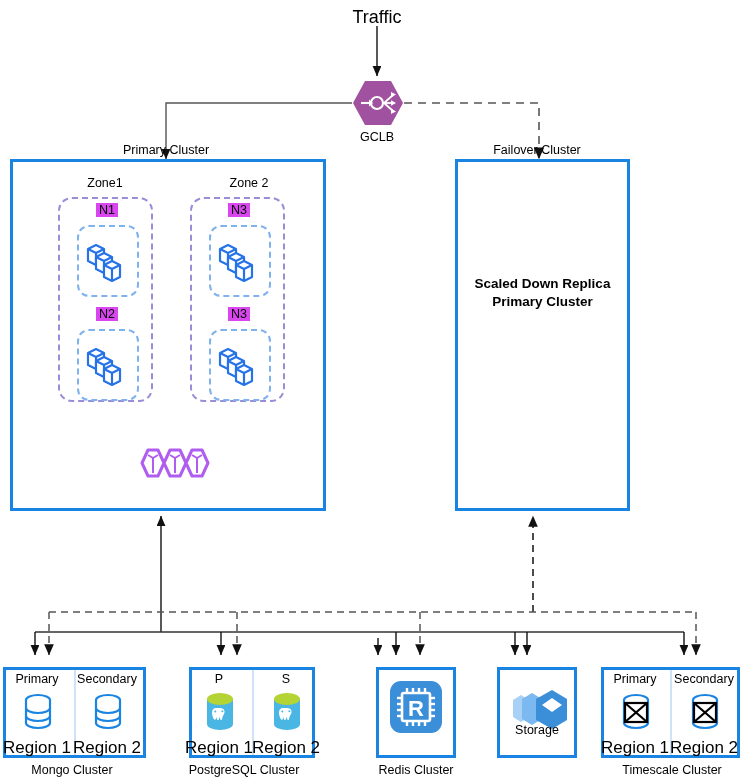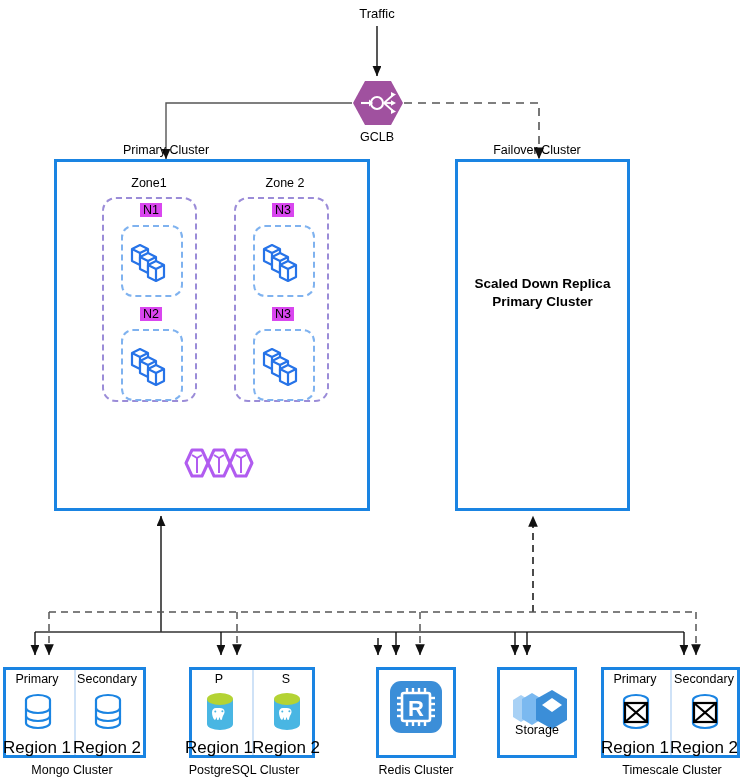--- a/index.html
+++ b/index.html
@@ -20,21 +20,21 @@
     background: #ffffff;
   }
   #wires {
     position: absolute;
     left: 0; top: 0;
     width: 743px; height: 781px;
     pointer-events: none;
   }
   .lbl {
     position: absolute;
-    font-size: 13px;
+    font-size: 18px;
     line-height: 1.15;
     color: #000;
     white-space: nowrap;
     text-align: center;
   }
   .lbl-c { transform: translateX(-50%); }
 
   
   .cluster-box {
     position: absolute;
@@ -214,21 +214,21 @@
       <line x1="32" y1="23" x2="42" y2="23" stroke="#ffffff" stroke-width="1.8"></line>
       <line x1="32" y1="23" x2="41" y2="31" stroke="#ffffff" stroke-width="1.8"></line>
       <polygon points="39,12 44,14.5 39,17.5" fill="#ffffff"></polygon>
       <polygon points="39,20.2 44,23 39,25.8" fill="#ffffff"></polygon>
       <polygon points="39,28.5 44,31.5 39,34" fill="#ffffff"></polygon>
     </svg>
   </div>
   <div class="gclb-caption" style="left:377px; top:130px;">GCLB</div>
 
   <div class="cluster-caption" style="left:166px; top:143px;">Primary Cluster</div>
-  <div class="cluster-box" style="left:10px; top:159px; width:316px; height:352px;margin-left:44px;">
+  <div class="cluster-box" style="left:10px; top:159px; width:316px; height:352px;">
 
     <div class="zone-caption" style="left:92px; top:14px;">Zone1</div>
     <div class="zone" style="left:45px; top:35px; width:95px; height:205px;">
       <div class="node-caption" style="left:47px; top:4px;">N1</div>
       <div class="node" style="left:17px; top:26px; width:62px; height:72px;">
         <svg width="52" height="52" viewBox="0 0 52 52">
           <g fill="#ffffff" stroke="#2673e8" stroke-width="2.2" stroke-linejoin="round">
             <path d="M6,14 L14,10 L22,14 L22,26 L14,30 L6,26 z"></path>
             <path d="M6,14 L14,18 L22,14 M14,18 L14,30"></path>
             <path d="M14,22 L22,18 L30,22 L30,34 L22,38 L14,34 z"></path>
@@ -246,21 +246,21 @@
             <path d="M6,14 L14,18 L22,14 M14,18 L14,30"></path>
             <path d="M14,22 L22,18 L30,22 L30,34 L22,38 L14,34 z"></path>
             <path d="M14,22 L22,26 L30,22 M22,26 L22,38"></path>
             <path d="M22,30 L30,26 L38,30 L38,42 L30,46 L22,42 z"></path>
             <path d="M22,30 L30,34 L38,30 M30,34 L30,46"></path>
           </g>
         </svg>
       </div>
     </div>
 
-    <div class="zone-caption" style="left:228px; top:14px;">Zone 2</div>
+    <div class="zone-caption" style="left:236px; top:14px;">Zone 2</div>
     <div class="zone" style="left:177px; top:35px; width:95px; height:205px;">
       <div class="node-caption" style="left:47px; top:4px;">N3</div>
       <div class="node" style="left:17px; top:26px; width:62px; height:72px;">
         <svg width="52" height="52" viewBox="0 0 52 52">
           <g fill="#ffffff" stroke="#2673e8" stroke-width="2.2" stroke-linejoin="round">
             <path d="M6,14 L14,10 L22,14 L22,26 L14,30 L6,26 z"></path>
             <path d="M6,14 L14,18 L22,14 M14,18 L14,30"></path>
             <path d="M14,22 L22,18 L30,22 L30,34 L22,38 L14,34 z"></path>
             <path d="M14,22 L22,26 L30,22 M22,26 L22,38"></path>
             <path d="M22,30 L30,26 L38,30 L38,42 L30,46 L22,42 z"></path>

